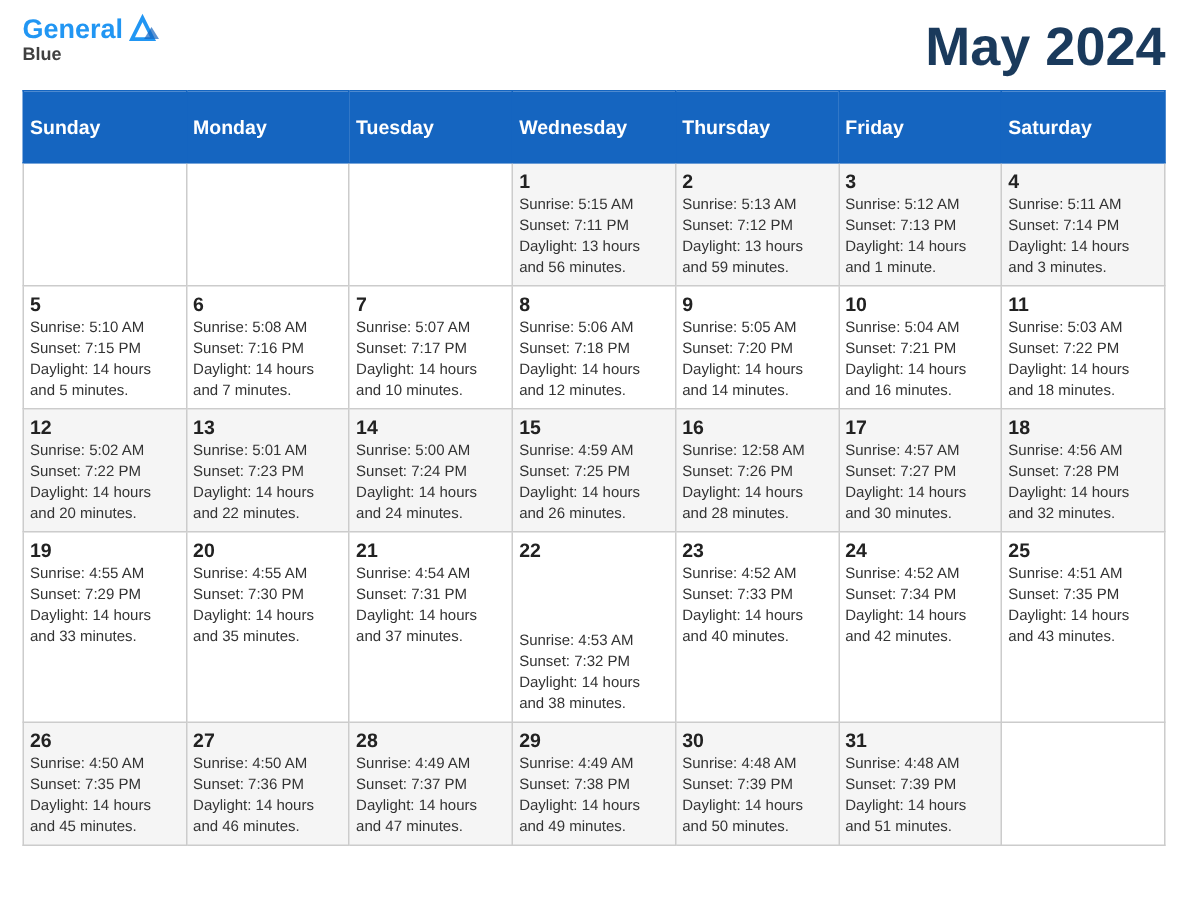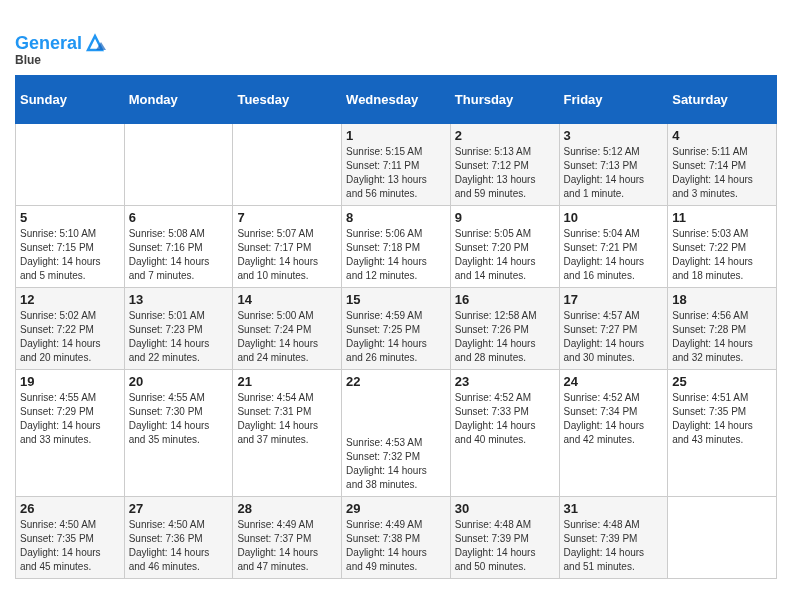--- a/index.html
+++ b/index.html
@@ -1,18 +1,18 @@
 <!DOCTYPE html>
 <html><head>
   <meta charset="utf-8">
   <style>
     * { box-sizing: border-box; margin: 0; padding: 0; }
     body { font-family: Arial, sans-serif; background: #fff; width: 792px; min-height: 612px; }
     .page { width: 792px; padding: 10px 15px; }
-    .header { display: flex; justify-content: space-between; align-items: flex-start; margin-bottom: 8px; margin-top: 24px; }
+    .header { display: flex; justify-content: space-between; align-items: flex-start; margin-bottom: 8px; }
     .logo { display: flex; align-items: center; }
     .logo-text { font-size: 18px; font-weight: bold; color: #1a3a5c; line-height: 1.1; }
     .logo-text span { color: #2196F3; }
     .title-block { text-align: right; }
     .month-title { font-size: 36px; font-weight: bold; color: #1a3a5c; }
     .location { font-size: 16px; color: #333; }
     table { width: 100%; border-collapse: collapse; }
     thead th { background: #1565C0; color: #fff; font-size: 13px; font-weight: bold; padding: 16px 4px; text-align: left; border: 1px solid #1565C0; }
     tbody td { border: 1px solid #ccc; vertical-align: top; padding: 4px 4px; font-size: 10.5px; color: #222; min-width: 100px; width: 113px; min-height: 80px; }
     tbody tr { background: #fff; }
@@ -32,20 +32,21 @@
           <span class="logo-text"><span>General</span></span>
           <svg width="22" height="22" viewBox="0 0 22 22" style="margin-left:2px;margin-top:-2px;">
             <polygon points="4,18 11,4 18,18" fill="none" stroke="#2196F3" stroke-width="2.5"></polygon>
             <polygon points="12,18 17,10 22,18" fill="#1565C0" opacity="0.7"></polygon>
           </svg>
         </div>
         <div class="logo-text" style="color:#404040;font-size:12px;">Blue</div>
       </div>
     </div>
     <div class="title-block">
+      <div class="month-title">May 2024</div>
     </div>
   </div>
 
   <table>
     <thead>
       <tr>
       <th>Sunday</th>
           <th>Monday</th>
           <th>Tuesday</th>
           <th>Wednesday</th>

